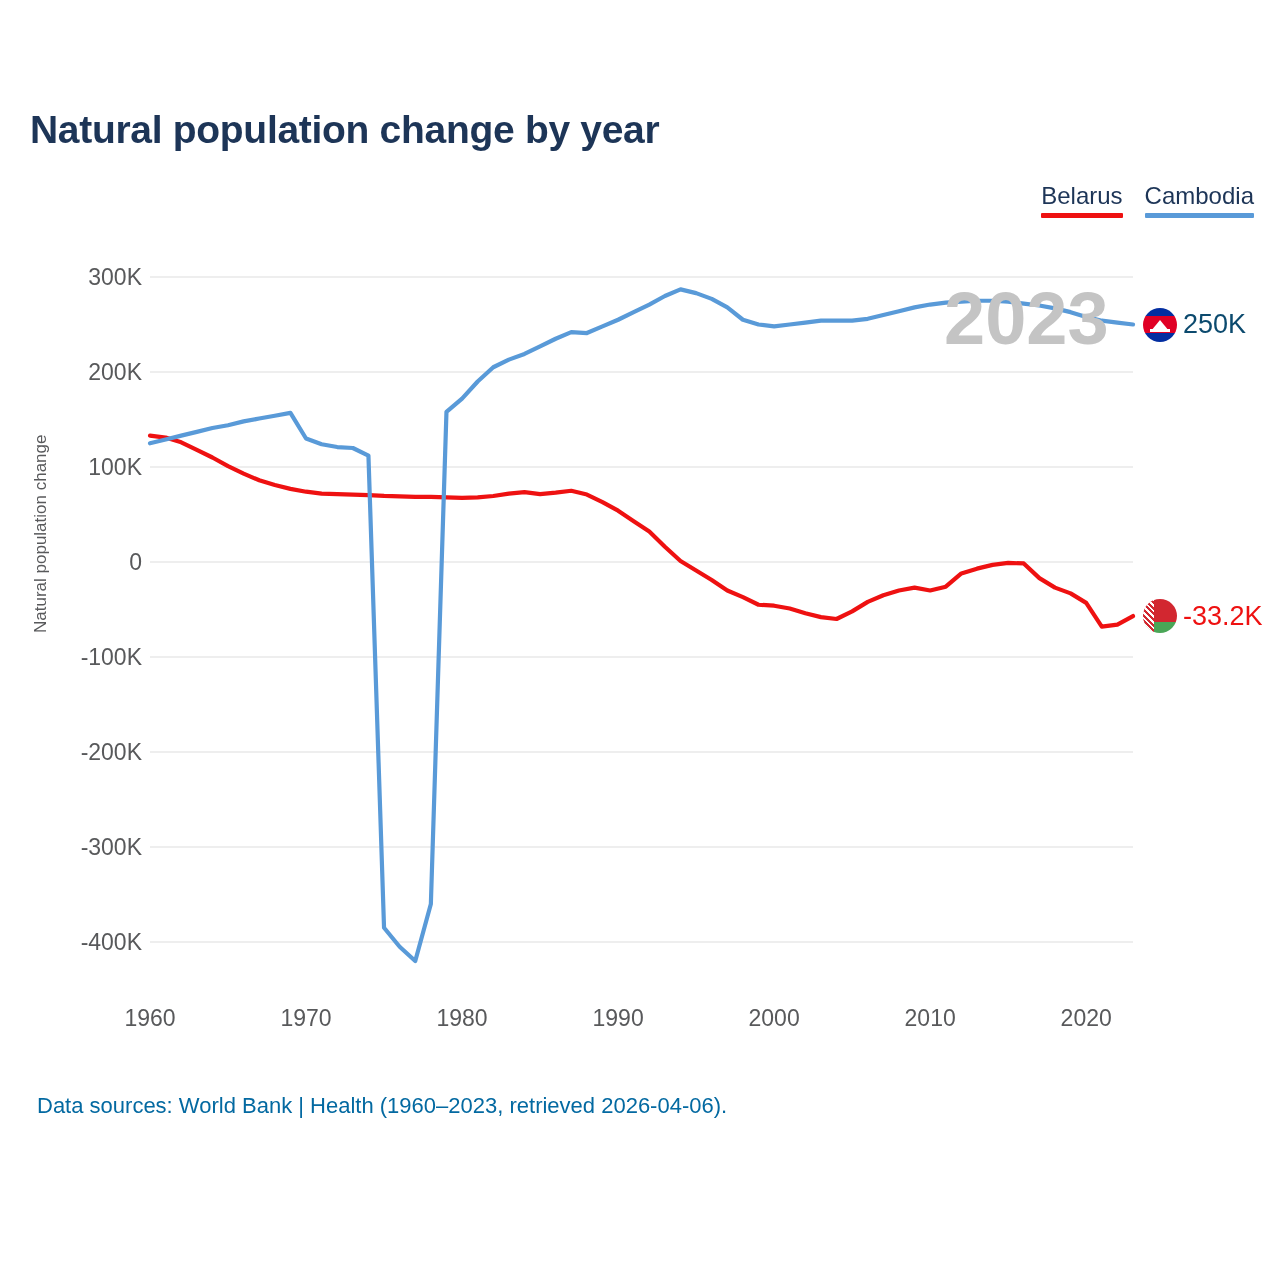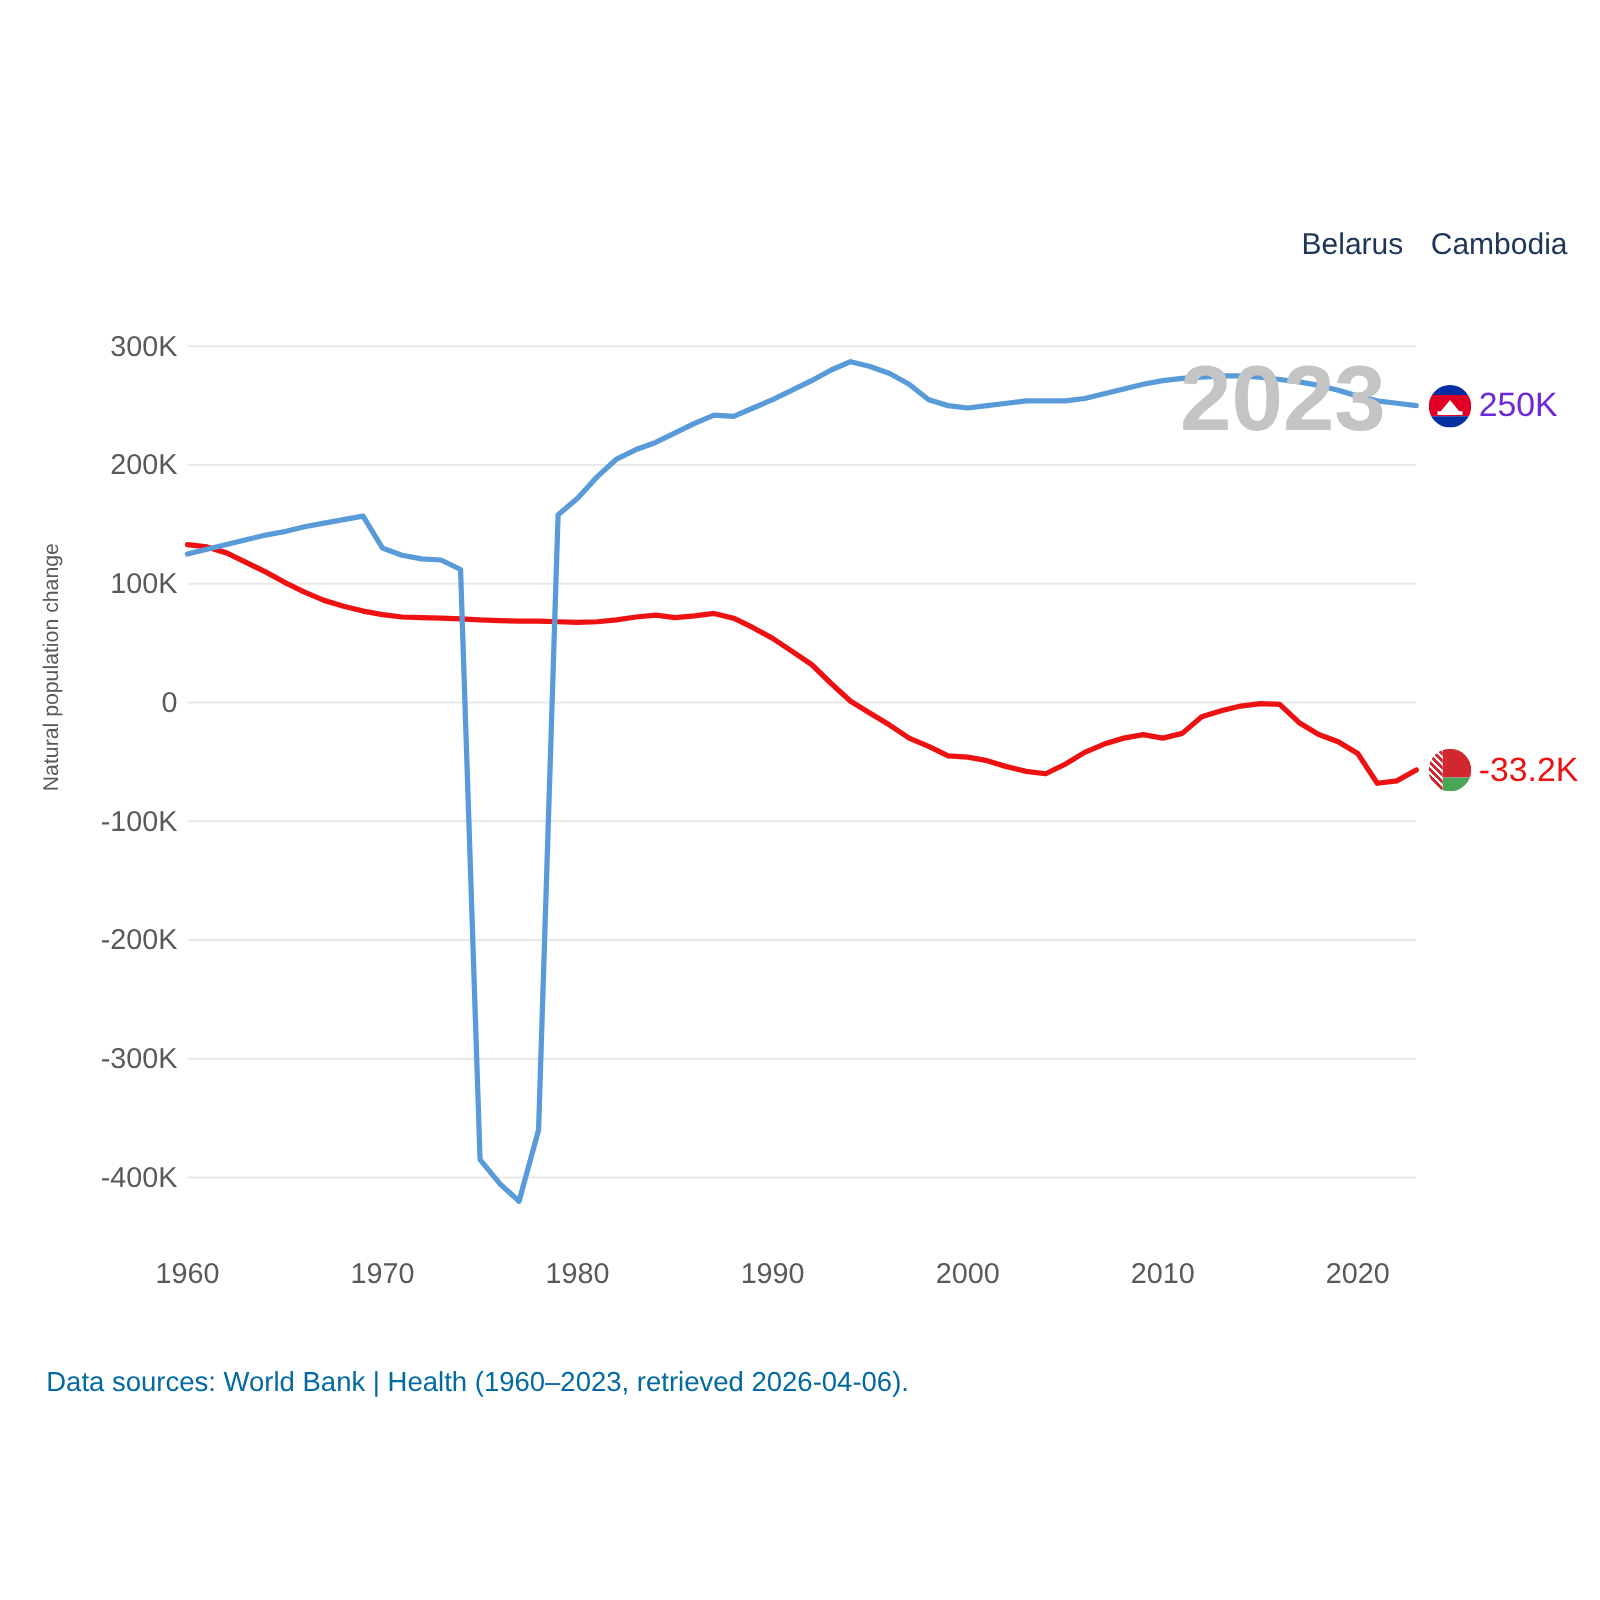--- a/index.html
+++ b/index.html
@@ -35,21 +35,21 @@
   .legend {
     position: absolute;
     right: 26px;
     top: 182px;
     display: flex;
     gap: 22px;
     align-items: flex-start;
   }
   .legend-item {
     display: flex;
-    flex-direction: row;
+    flex-direction: column;
     align-items: center;
     cursor: pointer;
   }
   .legend-label {
     font-size: 24px;
     color: #1d3557;
     line-height: 28px;
     white-space: nowrap;
   }
   .legend-rule {
@@ -217,20 +217,21 @@
     color: #0369a1;
     line-height: 40px;
   }
   .footer div { white-space: nowrap; }
 </style>
 </head>
 <body>
 
 <div id="root">
 
+  <div class="chart-title">Natural population change by year</div>
 
   <div class="legend">
     <div class="legend-item">
       <span class="legend-label">Belarus</span>
       <span class="legend-rule" style="background:#ee1111"></span>
     </div>
     <div class="legend-item">
       <span class="legend-label">Cambodia</span>
       <span class="legend-rule" style="background:#599ad8"></span>
     </div>
@@ -277,21 +278,21 @@
     </div>
 
   <div class="endpoint" id="ep-cambodia" style="left: 1143px; top: 307.5px;">
     <span class="flag-badge">
       <span class="flag-kh-top"></span>
       <span class="flag-kh-mid"></span>
       <span class="flag-kh-bot"></span>
       <span class="flag-kh-temple"></span>
       <span class="flag-kh-base"></span>
     </span>
-    <span class="endpoint-value" style="color:#6d28d9">250K</span>
+    <span class="endpoint-value" style="color:#0c4a6e">250K</span>
   </div>
 
   <div class="endpoint" id="ep-belarus" style="left: 1143px; top: 599.055px;">
     <span class="flag-badge">
       <span class="flag-by-red"></span>
       <span class="flag-by-green"></span>
       <span class="flag-by-orn"></span>
     </span>
     <span class="endpoint-value" style="color:#ee1111">-33.2K</span>
   </div>

